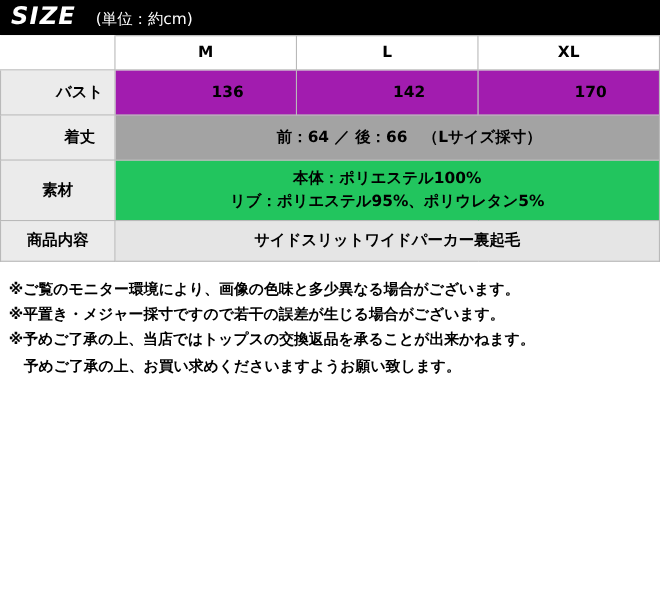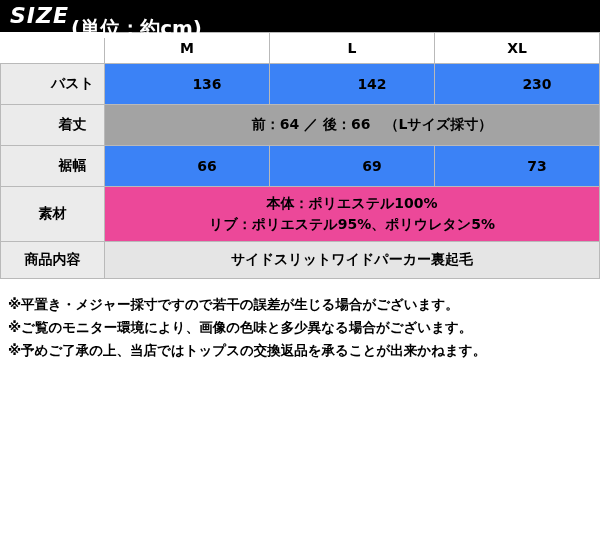--- a/index.html
+++ b/index.html
@@ -22,35 +22,36 @@
   }
   
   .header {
     height: 32px;
     background: #000000;
     color: #ffffff;
     display: flex;
     align-items: center;
     padding-left: 10px;
     box-sizing: border-box;
+    gap: 16px;
   }
   .header .size-word {
     font-size: 22px;
     font-weight: bold;
     font-style: italic;
     letter-spacing: 1px;
     line-height: 1;
   }
   .header .unit-word {
-    font-size: 20px;
-    font-weight: bold;
+    font-size: 14px;
+    font-weight: normal;
     margin-left: 2px;
     line-height: 1;
     position: relative;
-    top: 12px;
+    top: 2px;
   }
   
   table.size-table {
     border-collapse: collapse;
     width: 600px;
     table-layout: fixed;
   }
   table.size-table td, table.size-table th {
     border: 1px solid #b9b9b9;
     text-align: center;
@@ -69,31 +70,31 @@
   td.label-cell {
     background: #ebebeb;
     font-size: 13px;
     font-weight: bold;
   }
   tr.data-row td {
     height: 40px;
     padding-left: 40px;
   }
   td.value-cell {
-    background: #3b82f6;
+    background: #a21caf;
     font-size: 15px;
     font-weight: bold;
   }
   td.span-cell {
     background: #a3a3a3;
     font-size: 15px;
     font-weight: bold;
   }
   td.material-cell {
-    background: #ec4899;
+    background: #22c55e;
     font-size: 14px;
     font-weight: bold;
     text-align: left;
     padding-left: 18px;
     line-height: 1.5;
   }
   tr.material-row td { height: 54px; }
   tr.content-row td  { height: 36px; }
 
   td.content-cell {
@@ -138,52 +139,47 @@
         <td class="empty-corner"></td>
         <td>M</td>
         <td>L</td>
         <td>XL</td>
       </tr>
 
       <tr class="data-row">
         <td class="label-cell">バスト</td>
         <td class="value-cell">136</td>
         <td class="value-cell">142</td>
-        <td class="value-cell">230</td>
+        <td class="value-cell">170</td>
       </tr>
 
 
       <tr class="data-row">
         <td class="label-cell">着丈</td>
         <td class="span-cell" colspan="3">前：64 ／ 後：66　（Lサイズ採寸）</td>
       </tr>
 
 
 
-      <tr class="data-row">
-        <td class="label-cell">裾幅</td>
-        <td class="value-cell">66</td>
-        <td class="value-cell">69</td>
-        <td class="value-cell">73</td>
-      </tr>
 
       <tr class="material-row">
         <td class="label-cell">素材</td>
         <td class="material-cell" colspan="3">
           <div>本体：ポリエステル100%</div>
           <div>リブ：ポリエステル95%、ポリウレタン5%</div>
         </td>
       </tr>
 
       <tr class="content-row">
         <td class="label-cell">商品内容</td>
         <td class="content-cell" colspan="3">サイドスリットワイドパーカー裏起毛</td>
       </tr>
     </tbody>
   </table>
 
   <div class="notes">
+    <div>※ご覧のモニター環境により、画像の色味と多少異なる場合がございます。</div>
     <div>※平置き・メジャー採寸ですので若干の誤差が生じる場合がございます。</div>
-    <div>※ご覧のモニター環境により、画像の色味と多少異なる場合がございます。</div>
     <div>※予めご了承の上、当店ではトップスの交換返品を承ることが出来かねます。</div>
+    <div>　予めご了承の上、お買い求めくださいますようお願い致します。</div>
   </div>
 
 </div>
 
 </body></html>

